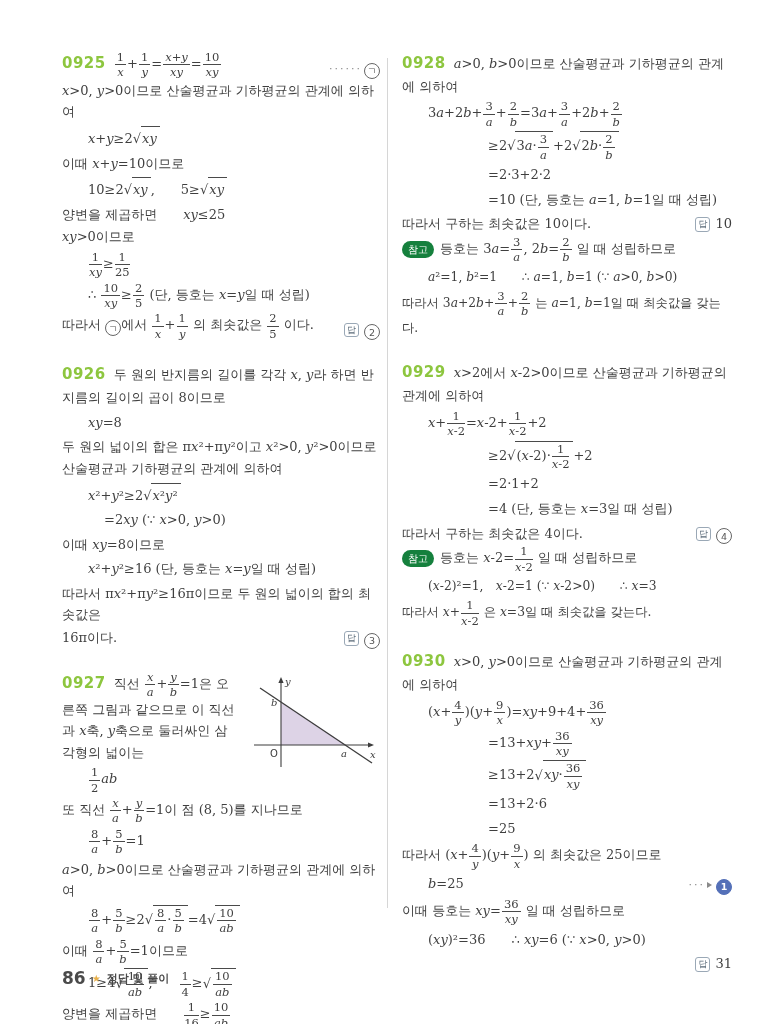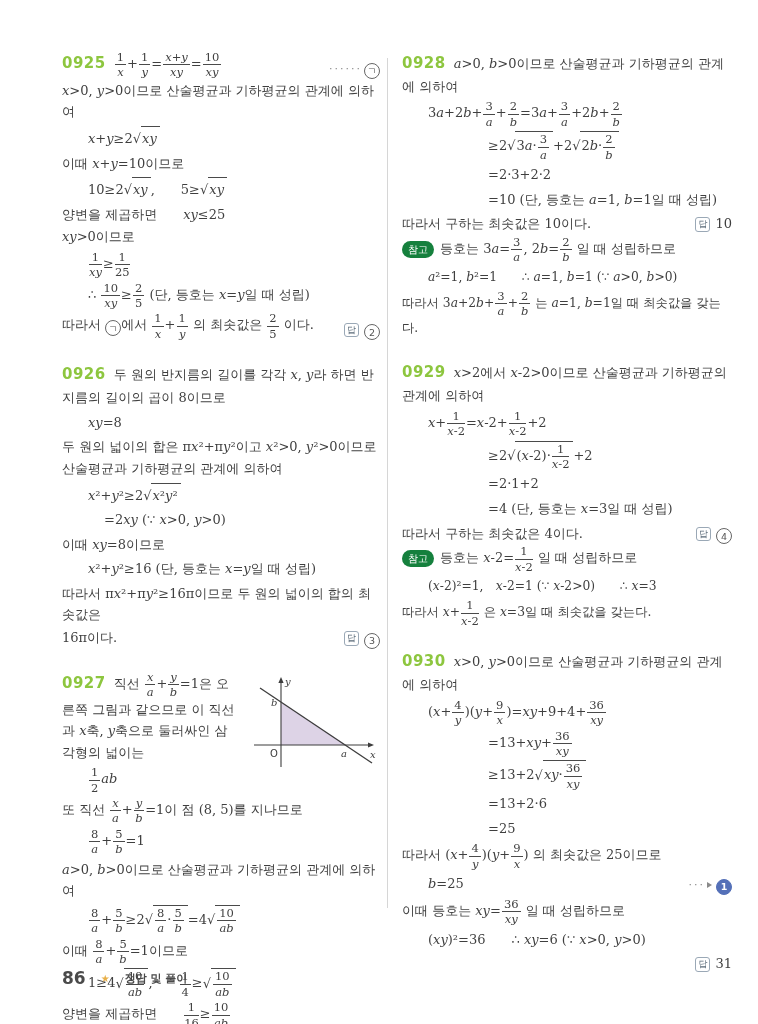--- a/index.html
+++ b/index.html
@@ -48,21 +48,21 @@
   .ref-badge { display:inline-block; background:#15803d; color:#fff; font-size:10px;
     border-radius:9px; padding:1px 6px; margin-right:6px; line-height:1.5; }
   .ref .line, .refline { font-size:12.3px; }
 
   .step-dots { color:#8a8a8a; letter-spacing:2px; margin-right:2px; font-size:11px; }
   .step-arrow { display:inline-block; width:0; height:0; border-top:3.5px solid transparent;
     border-bottom:3.5px solid transparent; border-left:5px solid #8a8a8a; margin-right:4px; vertical-align:0px; }
 
   .fig { float:right; width:132px; margin:2px 0 6px 8px; }
 
-  .footer { position:absolute; left:62px; bottom:36px; display:flex; align-items:center; gap:15px; }
+  .footer { position:absolute; left:62px; bottom:36px; display:flex; align-items:center; gap:6px; }
   .footer .fnum { font-size:17px; font-weight:bold; color:#4a4a4a; }
   .footer .fstar { color:#e8b04a; font-size:10px; }
   .footer .ftext { font-size:11px; font-weight:bold; color:#4a4a4a; }
 </style>
 </head>
 <body>
 
 <div class="page">
   <div class="col col-left" id="col-left">
       <div class="prob">

